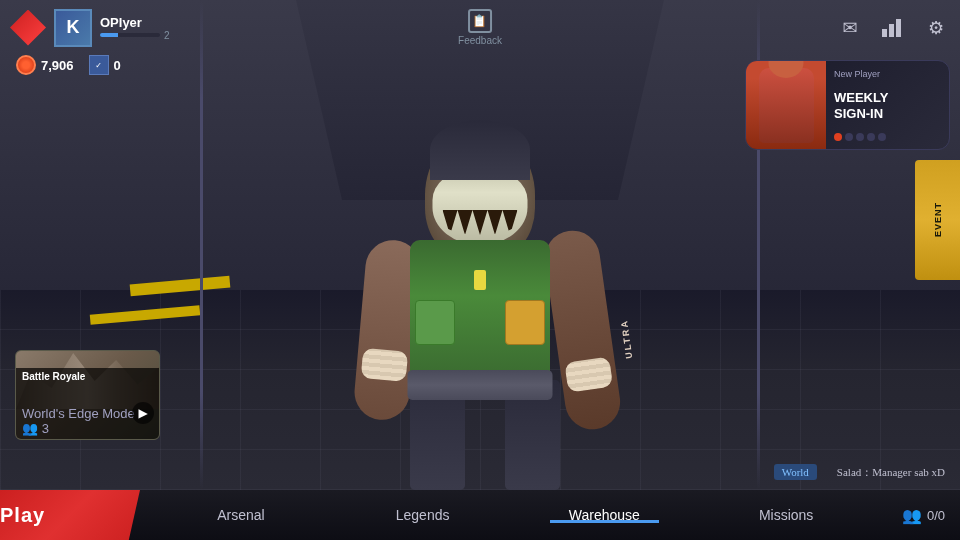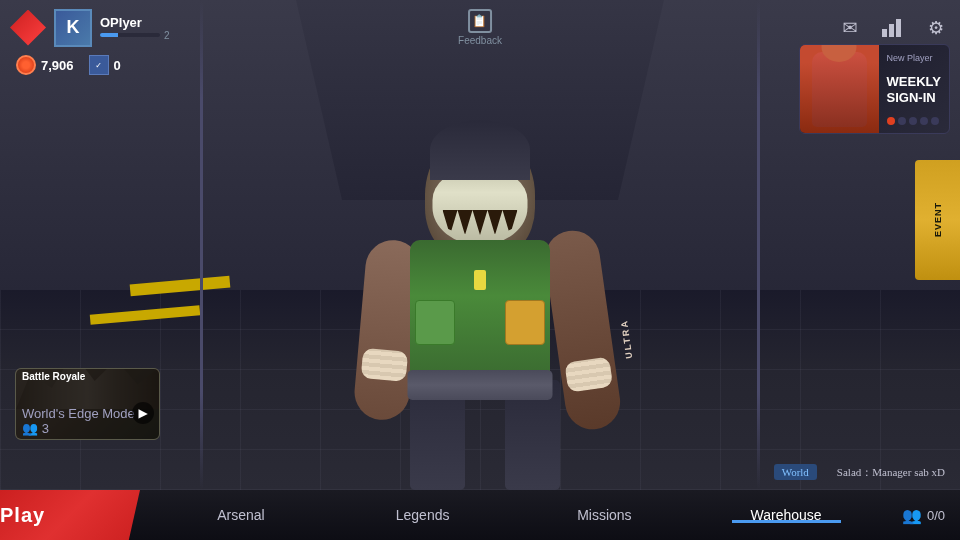--- a/index.html
+++ b/index.html
@@ -512,25 +512,25 @@
 
     .currency-amount {
       color: white;
       font-size: 13px;
       font-weight: bold;
     }
 
     
     .weekly-signin {
       position: absolute;
-      top: 44px; right: 10px;
-      width: 151px; height: 90px;
+      top: 60px; right: 10px;
+      width: 205px; height: 90px;
       background: linear-gradient(135deg, #1a1a2a 0%, #2a2a3a 100%);
       border: 1px solid #3a3a5a;
-      border-radius: 6px;
+      border-radius: 12px;
       overflow: hidden;
       z-index: 100;
       display: flex;
     }
 
     .signin-character {
       width: 80px;
       background: linear-gradient(180deg, #c44a30 20%, #8a2a10 100%);
       display: flex;
       align-items: center;
@@ -608,21 +608,21 @@
       writing-mode: vertical-rl;
       text-orientation: mixed;
       transform: rotate(180deg);
       letter-spacing: 1px;
     }
 
     
     .map-thumbnail {
       position: absolute;
       bottom: 100px; left: 15px;
-      width: 145px; height: 72px;
+      width: 145px; height: 90px;
       background: linear-gradient(135deg, #8a7a6a 0%, #6a5a4a 50%, #4a4a3a 100%);
       border-radius: 6px;
       overflow: hidden;
       z-index: 50;
       border: 1px solid #5a5a4a;
       cursor: pointer;
       padding-left: 12px;
     }
 
     .map-label {
@@ -863,25 +863,25 @@
   <div class="play-button">
     <span>Play</span>
   </div>
   <div class="nav-items">
     <div class="nav-item">
       <span>Arsenal</span>
     </div>
     <div class="nav-item">
       <span>Legends</span>
     </div>
+    <div class="nav-item active">
+      <span>Warehouse</span>
+    </div>
     <div class="nav-item">
       <span>Missions</span>
-    </div>
-    <div class="nav-item active">
-      <span>Warehouse</span>
     </div>
   </div>
   <div class="nav-right">
     <div class="squad-icon">
       <span>👥</span>
       <span class="squad-count">0/0</span>
     </div>
   </div>
 </div>
 

